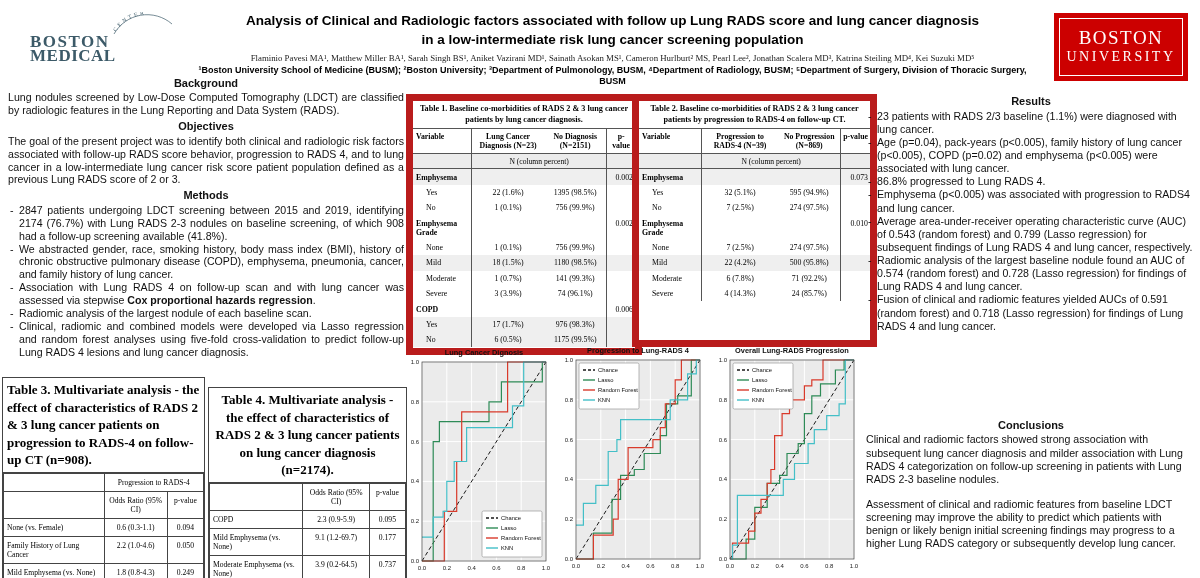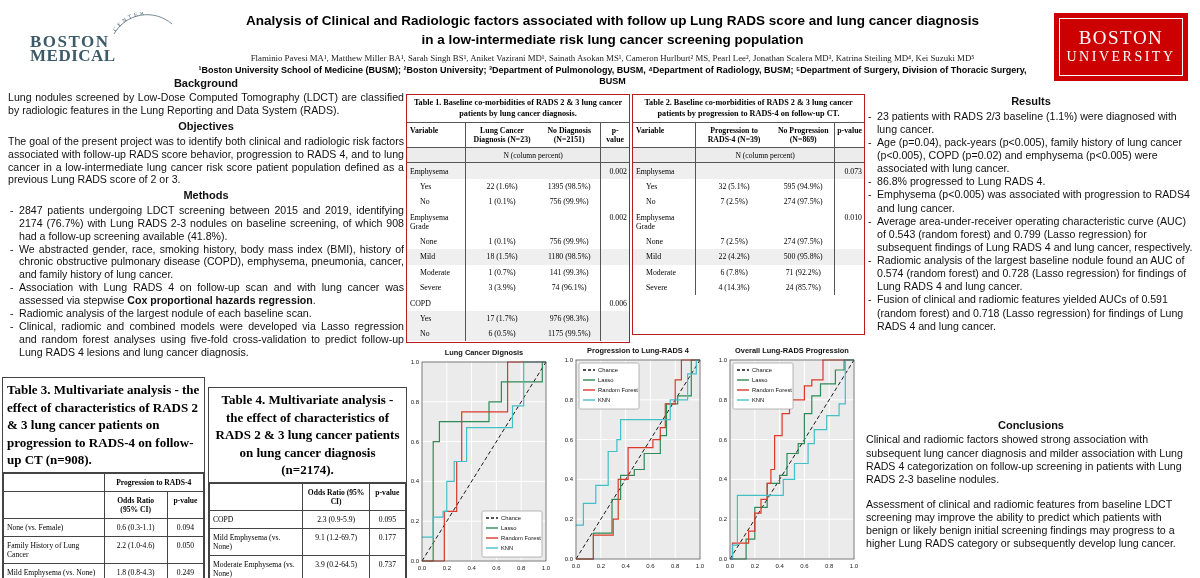--- a/index.html
+++ b/index.html
@@ -25,47 +25,47 @@
   .col-right{position:absolute;left:866px;top:92px;width:330px;font-size:10.6px;line-height:1.24;}
   .sec-h{font-size:11px;font-weight:bold;margin:3px 0 1px 0;text-align:center;}
   .col-left p,.col-right p{margin:0;}
   ul.dash{list-style:none;margin:0;padding:0;}
   ul.dash li{position:relative;padding-left:11px;margin:0;}
   ul.dash li::before{content:"-";position:absolute;left:2px;}
   .concl-block{margin-top:86px;}
   .concl-p2{margin-top:12px !important;}
 
   
-  .tblA{position:absolute;border:1px solid #b91c1c;background:#fff;
+  .tblA{position:absolute;border:7px solid #b91c1c;background:#fff;
         font-family:"Liberation Serif",serif;font-size:7.8px;color:#000;overflow:hidden;}
   .tblA .ttl{font-weight:bold;text-align:center;padding:3px 6px;border-bottom:1px solid #555;
              font-size:8.2px;line-height:1.3;}
   .tblA table{border-collapse:collapse;width:100%;}
   .tblA th{font-weight:bold;padding:3px 2px;vertical-align:top;border-bottom:1px solid #555;}
   .tblA th.vlab{text-align:left;padding-left:3px;}
   .tblA th.ctr{text-align:center;}
   .tblA .vline{border-left:1px solid #555;}
   .tblA tr.subhead td{background:#ececec;text-align:center;border-bottom:1px solid #555;
                       padding:2.5px 2px;font-size:7.6px;}
   .tblA td{padding:3.2px 2px;vertical-align:top;}
   .tblA td.lab{text-align:left;padding-left:3px;}
   .tblA tr.indent td.lab{padding-left:13px;}
-  .tblA tr.bold td.lab{font-weight:normal;}
+  .tblA tr.bold td.lab{font-weight:bold;}
   .tblA td.c{text-align:center;}
   .tblA td.p{text-align:right;}
   .tblA tr.shade{background:#efefef;}
 
   
   .tblB{position:absolute;border:1px solid #444;background:#fff;
         font-family:"Liberation Serif",serif;font-size:7.6px;color:#000;}
   .tblB .ttl{font-weight:bold;padding:3px 4px;border-bottom:1px solid #444;line-height:1.35;font-size:13px;}
   .tblB .ttl.ctr{text-align:center;}
   .tblB table{border-collapse:collapse;width:100%;}
   .tblB th,.tblB td{border:1px solid #444;padding:4px 3px;vertical-align:top;font-weight:normal;}
-  .tblB th.span{text-align:center;font-weight:bold;}
+  .tblB th.span{text-align:center;}
   .tblB th.tall{height:26px;}
   .tblB td.lab{text-align:left;}
   .tblB td.c{text-align:center;}
 
   
   .chart{position:absolute;width:152px;height:231px;}
 </style>
 </head>
 <body>
 

